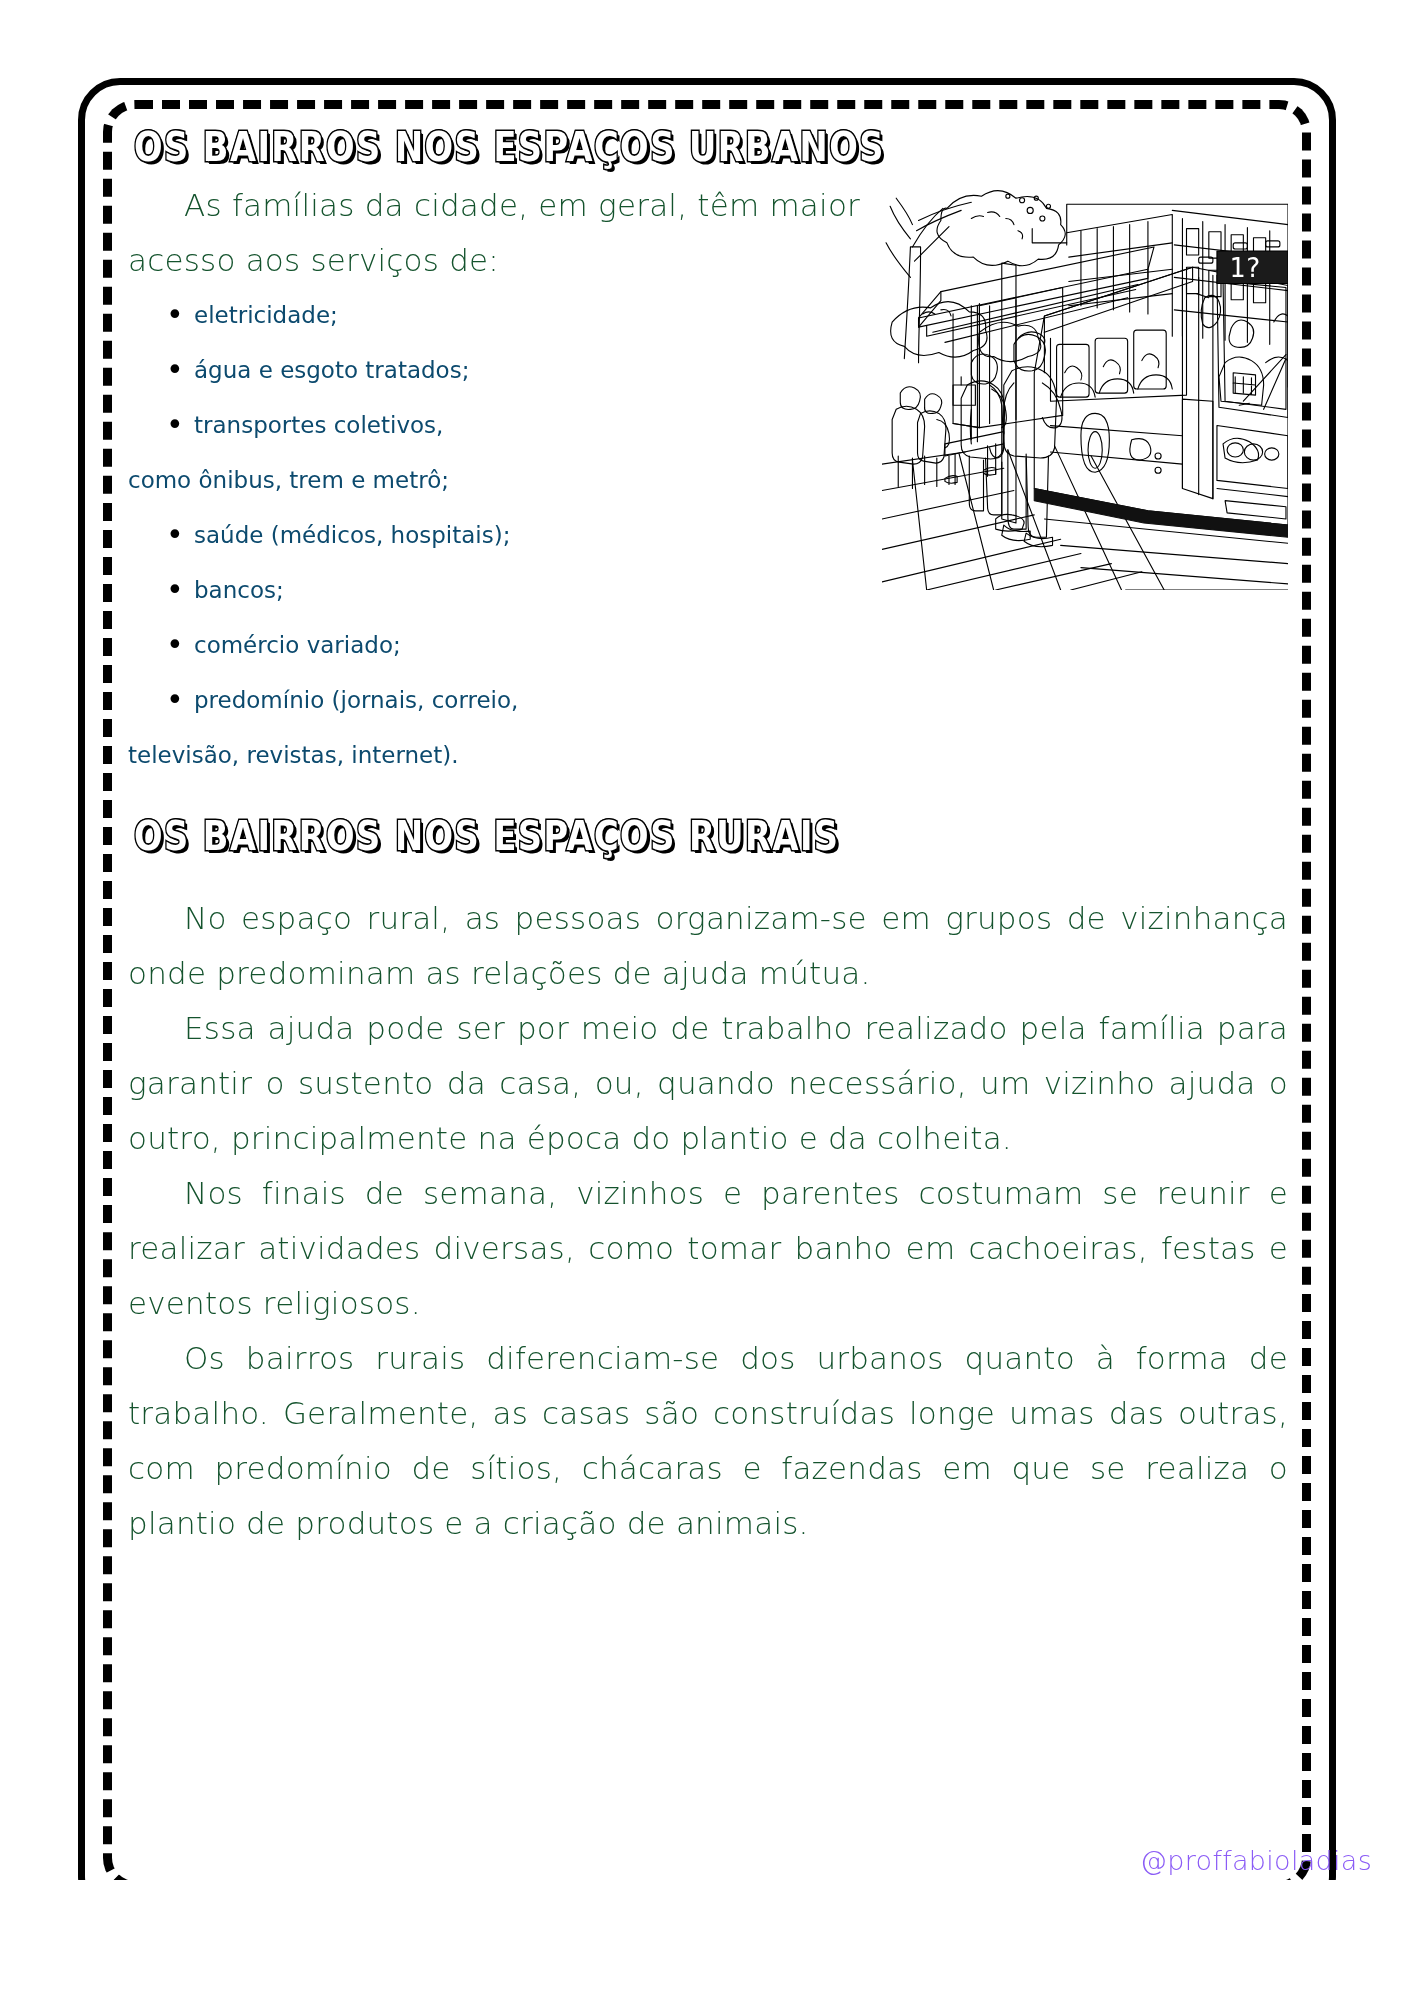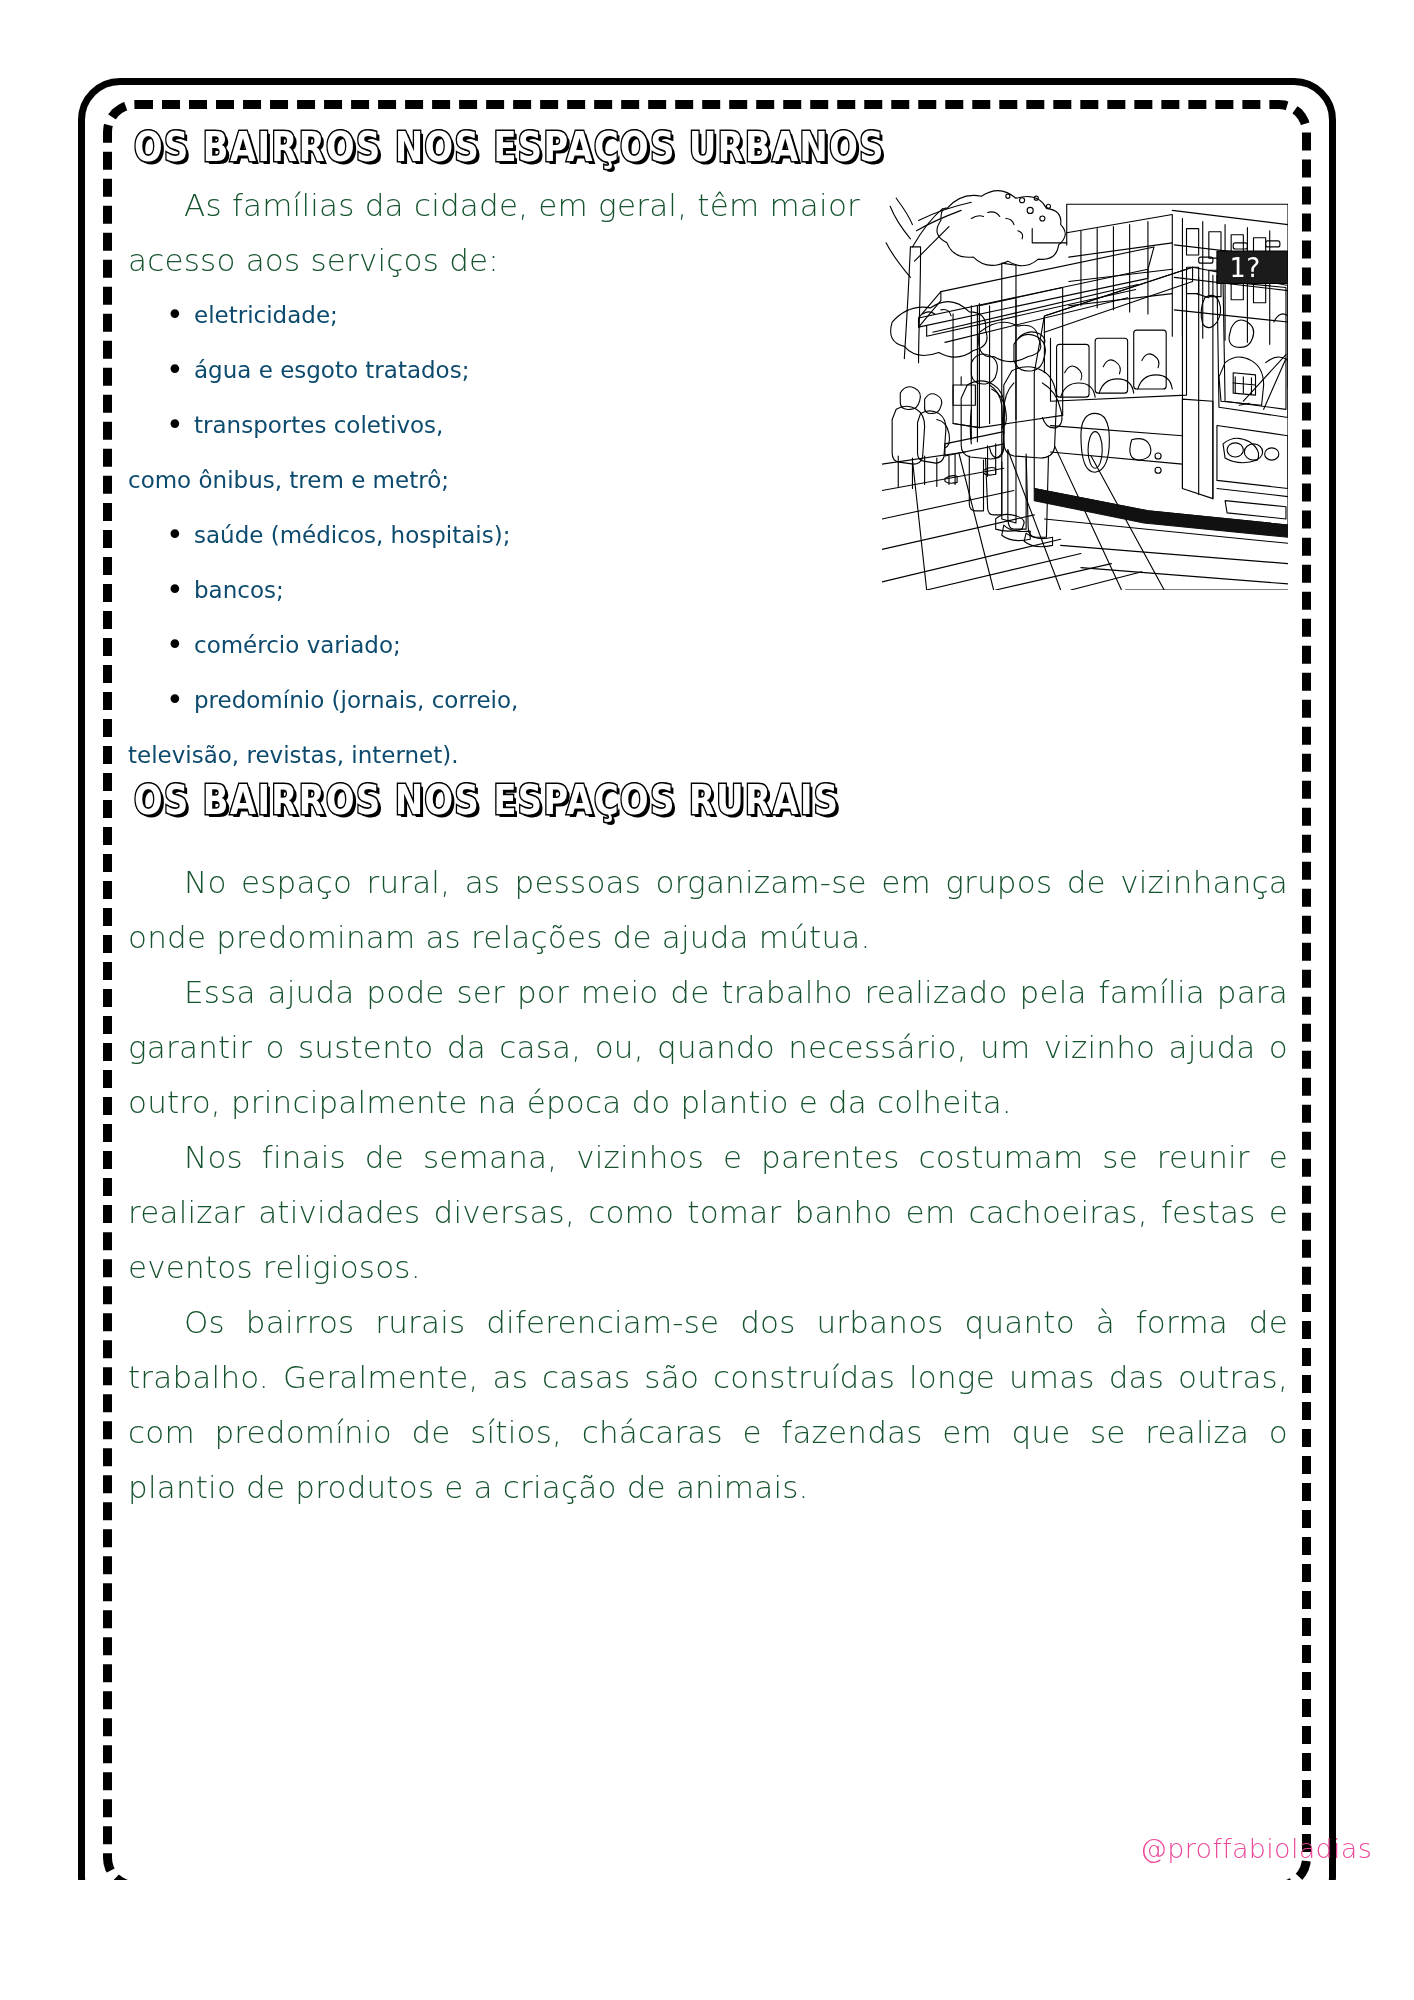--- a/index.html
+++ b/index.html
@@ -67,21 +67,21 @@
        3px 3px 0 #000000,
       -0.6px -0.6px 0 #000000,
        0.6px -0.6px 0 #000000,
       -0.6px  0.6px 0 #000000,
        2px 2px 0 #3a3a3a;
     transform: scaleY(1.22) scaleX(1.02);
     transform-origin: left center;
   }
   .heading-wrap { height: 48px; position: relative; }
   .heading-wrap.h1 { margin-top: 12px; margin-left: 6px; }
-  .heading-wrap.h2 { margin-left: 6px; }
+  .heading-wrap.h2 { margin-top: 36px; margin-left: 6px; }
 
   
   .body-text {
     font-family: "DejaVu Sans", sans-serif;
     font-weight: 300;
     font-size: 31px;
     line-height: 55px;
     color: #14532d;
     letter-spacing: 0.2px;
   }
@@ -127,25 +127,25 @@
 
   .clearer { clear: both; height: 0; }
 
   .rural-block { margin-top: 24px; }
   .rural-block p { margin: 0; }
 
   
   .watermark {
     position: absolute;
     right: 42px;
-    bottom: 16px;
+    bottom: 4px;
     font-family: "DejaVu Sans", sans-serif;
     font-weight: 300;
     font-size: 27px;
-    color: #ec4899;
+    color: #8b5cf6;
     letter-spacing: 0.3px;
     white-space: nowrap;
   }
 </style>
 </head>
 <body>
 
 <div class="page">
 
   <div class="outer-frame"></div>

